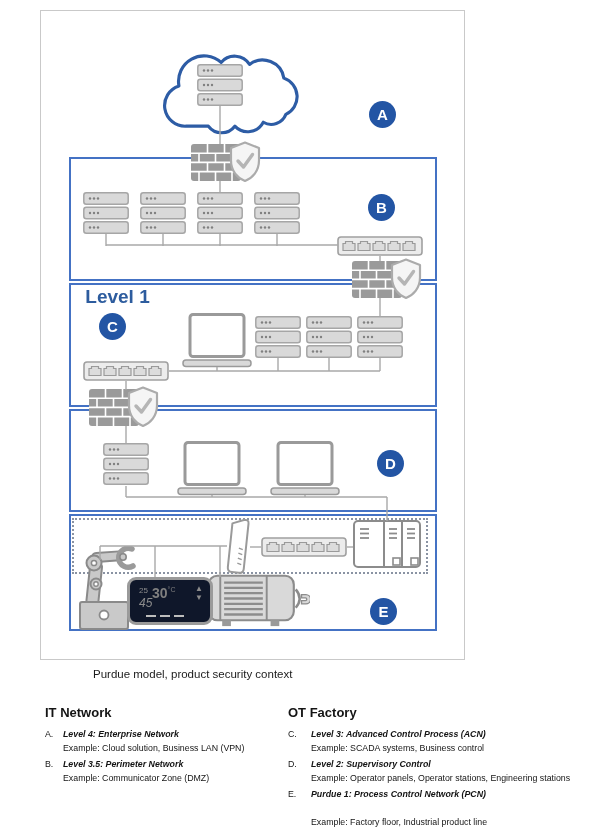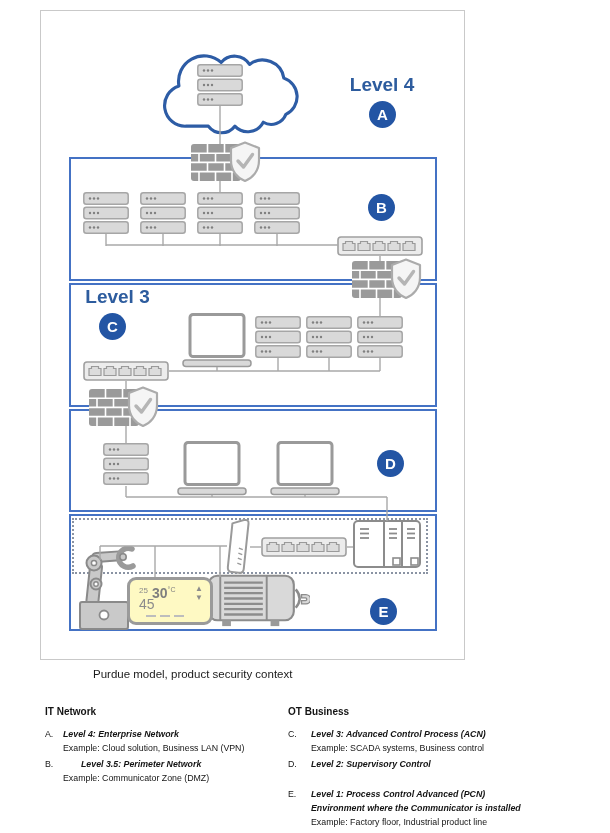--- a/index.html
+++ b/index.html
@@ -17,33 +17,33 @@
           border:2px dotted #8a93a3;z-index:2;box-sizing:border-box;}
   .wires{position:absolute;left:0;top:0;z-index:4;pointer-events:none;}
   .wires line{stroke:#a8a8a8;stroke-width:1.4;}
   .ic{position:absolute;z-index:3;overflow:visible;}
   .lvl-title{position:absolute;z-index:5;font-weight:bold;font-size:19px;
              color:#2d5c9e;text-align:center;letter-spacing:0;}
   .badge{position:absolute;width:27px;height:27px;border-radius:50%;
          background:#2355a4;color:#fff;font-weight:bold;font-size:15px;
          display:flex;align-items:center;justify-content:center;z-index:5;}
   .tdisp{position:absolute;left:127px;top:577px;width:86px;height:48px;
-         background:#fef9c3;border:3px solid #9a9a9a;border-radius:9px;
+         background:#0f172a;border:3px solid #9a9a9a;border-radius:9px;
          z-index:5;box-sizing:border-box;color:#8c8c8c;}
   .td-top{position:absolute;left:9px;top:6px;font-size:8px;}
-  .td-bottom{position:absolute;left:9px;top:16px;font-size:14px;}
+  .td-bottom{position:absolute;left:9px;top:16px;font-size:12px;font-style:italic;}
   .td-main{position:absolute;left:22px;top:5px;font-size:14px;font-weight:bold;color:#7f7f7f;}
   .td-unit{font-size:7px;vertical-align:super;font-weight:normal;}
   .td-arrows{position:absolute;right:7px;top:4px;font-size:8px;line-height:9px;
              color:#8c8c8c;text-align:center;}
   .td-dashes{position:absolute;left:16px;bottom:5px;display:flex;gap:4px;}
   .td-dashes span{display:block;width:10px;height:2px;background:#bdbdbd;}
   .caption{position:absolute;left:93px;top:668px;font-size:11.5px;color:#1c1c1c;z-index:5;}
   .lg{position:absolute;font-size:8.8px;color:#141414;line-height:1.1;z-index:5;white-space:nowrap;}
-  .lg-title{font-weight:bold;font-size:10px;}
+  .lg-title{font-weight:bold;font-size:13px;}
   .lg-b{font-weight:bold;font-style:italic;}
 </style>
 </head>
 <body>
 
 <div class="page">
 
   <svg width="0" height="0" style="position:absolute" aria-hidden="true">
     <defs>
       <symbol id="srv" viewBox="0 0 46 42">
@@ -280,46 +280,45 @@
     <span class="td-bottom">45</span>
     <span class="td-main"><span>30</span><span class="td-unit">°C</span></span>
     <span class="td-arrows"><span>▲</span><br><span>▼</span></span>
     <span class="td-dashes">
         <span></span>
         <span></span>
         <span></span>
       </span>
   </div>
 
-  <div class="lvl-title" style="left:332px;top:74px;width:100px">Level 4</div>
   <div class="badge" style="left:369px;top:101px">A</div>
 
   <div class="badge" style="left:368px;top:194px">B</div>
 
-  <div class="lvl-title" style="left:75px;top:286px;width:85px">Level 3</div>
+  <div class="lvl-title" style="left:75px;top:286px;width:85px">Level 1</div>
   <div class="badge" style="left:99px;top:313px">C</div>
 
   <div class="badge" style="left:377px;top:450px">D</div>
 
   <div class="badge" style="left:370px;top:598px">E</div>
 
   <div class="caption">Purdue model, product security context</div>
 
   <div class="lg lg-title" style="left:45px;top:706px">IT Network</div>
   <div class="lg" style="left:45px;top:730px">A.</div>
   <div class="lg lg-b" style="left:63px;top:730px">Level 4: Enterprise Network</div>
   <div class="lg" style="left:63px;top:744px">Example: Cloud solution, Business LAN (VPN)</div>
   <div class="lg" style="left:45px;top:760px">B.</div>
-  <div class="lg lg-b" style="left:81px;top:760px">Level 3.5: Perimeter Network</div>
+  <div class="lg lg-b" style="left:63px;top:760px">Level 3.5: Perimeter Network</div>
   <div class="lg" style="left:63px;top:774px">Example: Communicator Zone (DMZ)</div>
 
-  <div class="lg lg-title" style="left:288px;top:706px">OT Business</div>
+  <div class="lg lg-title" style="left:288px;top:706px">OT Factory</div>
   <div class="lg" style="left:288px;top:730px">C.</div>
   <div class="lg lg-b" style="left:311px;top:730px">Level 3: Advanced Control Process (ACN)</div>
   <div class="lg" style="left:311px;top:744px">Example: SCADA systems, Business control</div>
   <div class="lg" style="left:288px;top:760px">D.</div>
   <div class="lg lg-b" style="left:311px;top:760px">Level 2: Supervisory Control</div>
+  <div class="lg" style="left:311px;top:774px">Example: Operator panels, Operator stations, Engineering stations</div>
   <div class="lg" style="left:288px;top:790px">E.</div>
-  <div class="lg lg-b" style="left:311px;top:790px">Level 1: Process Control Advanced (PCN)</div>
-  <div class="lg lg-b" style="left:311px;top:804px">Environment where the Communicator is installed</div>
+  <div class="lg lg-b" style="left:311px;top:790px">Purdue 1: Process Control Network (PCN)</div>
   <div class="lg" style="left:311px;top:818px">Example: Factory floor, Industrial product line</div>
 
 </div>
 
 </body></html>

